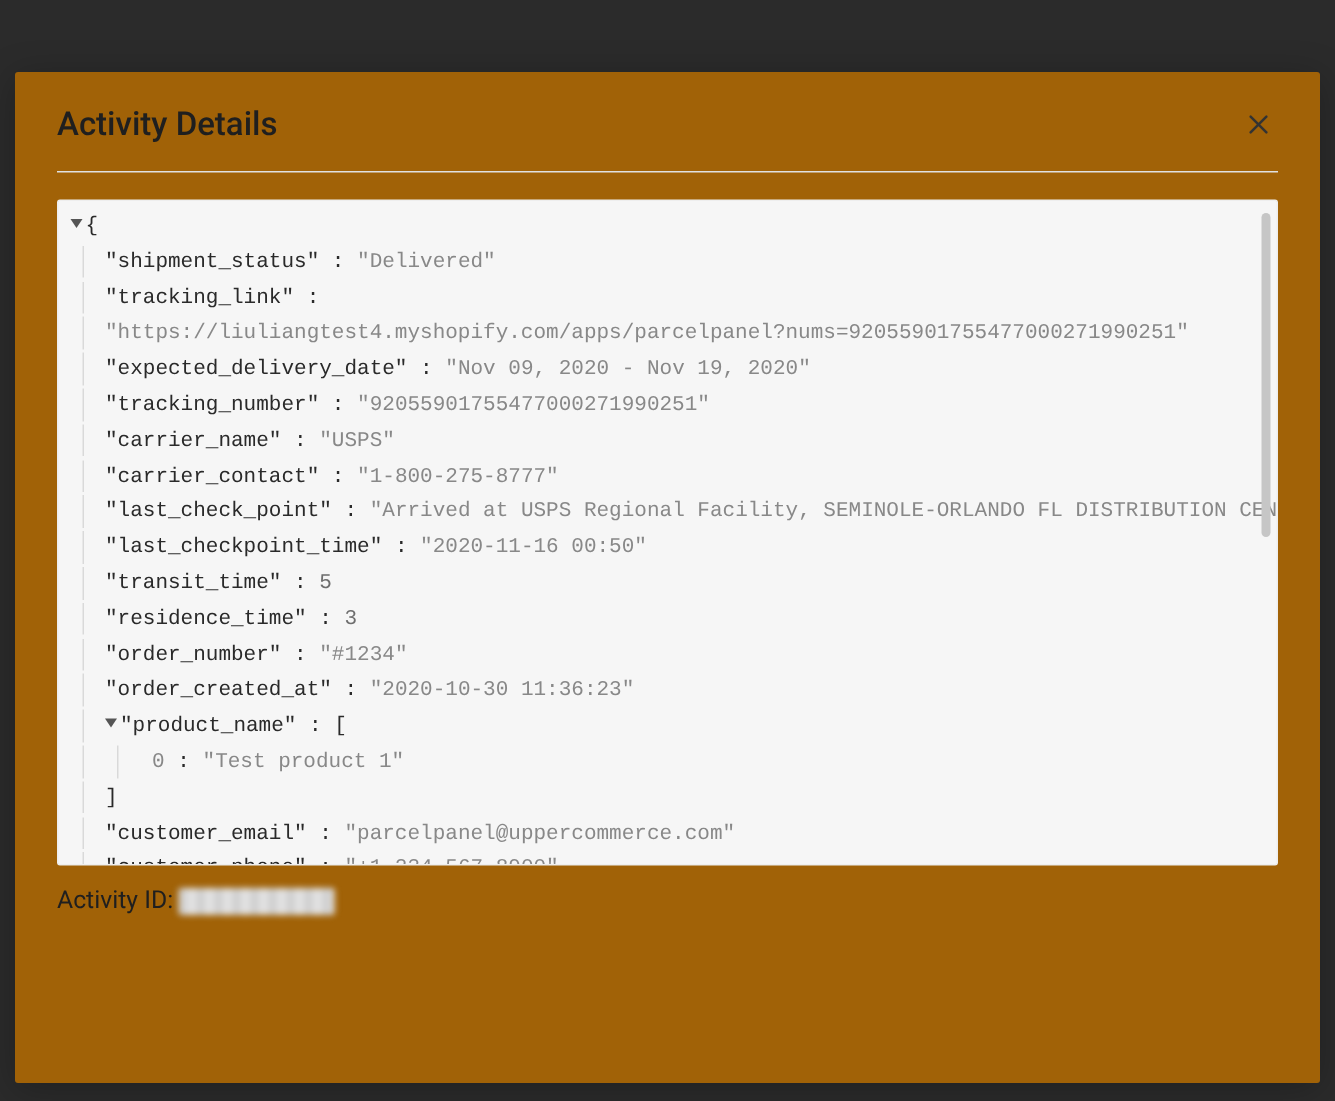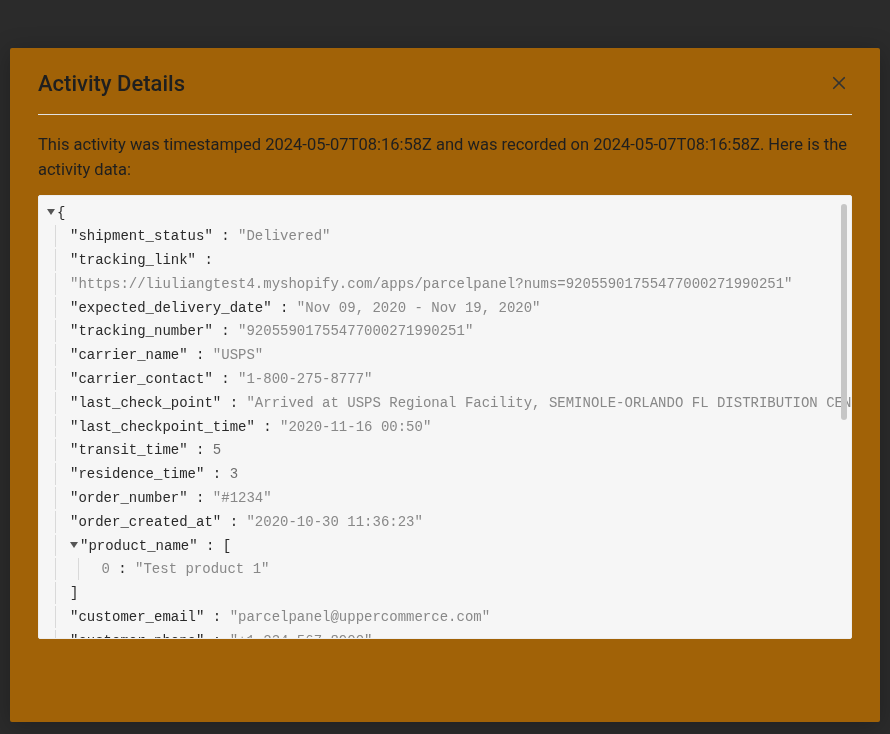--- a/index.html
+++ b/index.html
@@ -122,21 +122,20 @@
   <div class="modal-header">
     <h1 class="modal-title">Activity Details</h1>
     <button class="close-btn">
       <svg viewBox="0 0 24 24" fill="none" stroke="currentColor" stroke-width="2.2" stroke-linecap="round">
         <line x1="5" y1="5" x2="19" y2="19"></line>
           <line x1="19" y1="5" x2="5" y2="19"></line>
       </svg>
     </button>
   </div>
 
-  <p class="description">This activity was timestamped 2024-05-07T08:16:58Z and was recorded on 2024-05-07T08:16:58Z. Here is the activity data:</p>
 
   <div class="json-viewer">
     <div class="json-scroll-track"></div>
 
     <div class="json-line"><span class="caret"></span><span class="brace">{</span></div>
 
     <div class="json-line"><span class="guide"></span><span class="key">"shipment_status"</span> <span class="colon">:</span> <span class="str">"Delivered"</span></div>
 
     <div class="json-line"><span class="guide"></span><span class="key">"tracking_link"</span> <span class="colon">:</span></div>
     <div class="json-line"><span class="guide"></span><span class="str">"https://liuliangtest4.myshopify.com/apps/parcelpanel?nums=92055901755477000271990251"</span></div>
@@ -164,14 +163,18 @@
     <div class="json-line"><span class="guide"></span><span class="caret"></span><span class="key">"product_name"</span> <span class="colon">:</span> <span class="bracket">[</span></div>
     <div class="json-line"><span class="guide"></span><span class="guide"></span> <span class="num-idx">0</span> <span class="colon">:</span> <span class="str">"Test product 1"</span></div>
     <div class="json-line"><span class="guide"></span><span class="bracket">]</span></div>
 
     <div class="json-line"><span class="guide"></span><span class="key">"customer_email"</span> <span class="colon">:</span> <span class="str">"parcelpanel@uppercommerce.com"</span></div>
 
     <div class="json-line"><span class="guide"></span><span class="key">"customer_phone"</span> <span class="colon">:</span> <span class="str">"+1 234 567 8900"</span></div>
 
   </div>
 
+  <div class="footer-line">
+    <span>Activity ID:</span>
+    <span class="redacted w1"></span>
+  </div>
 
 </div>
 
 </body></html>

